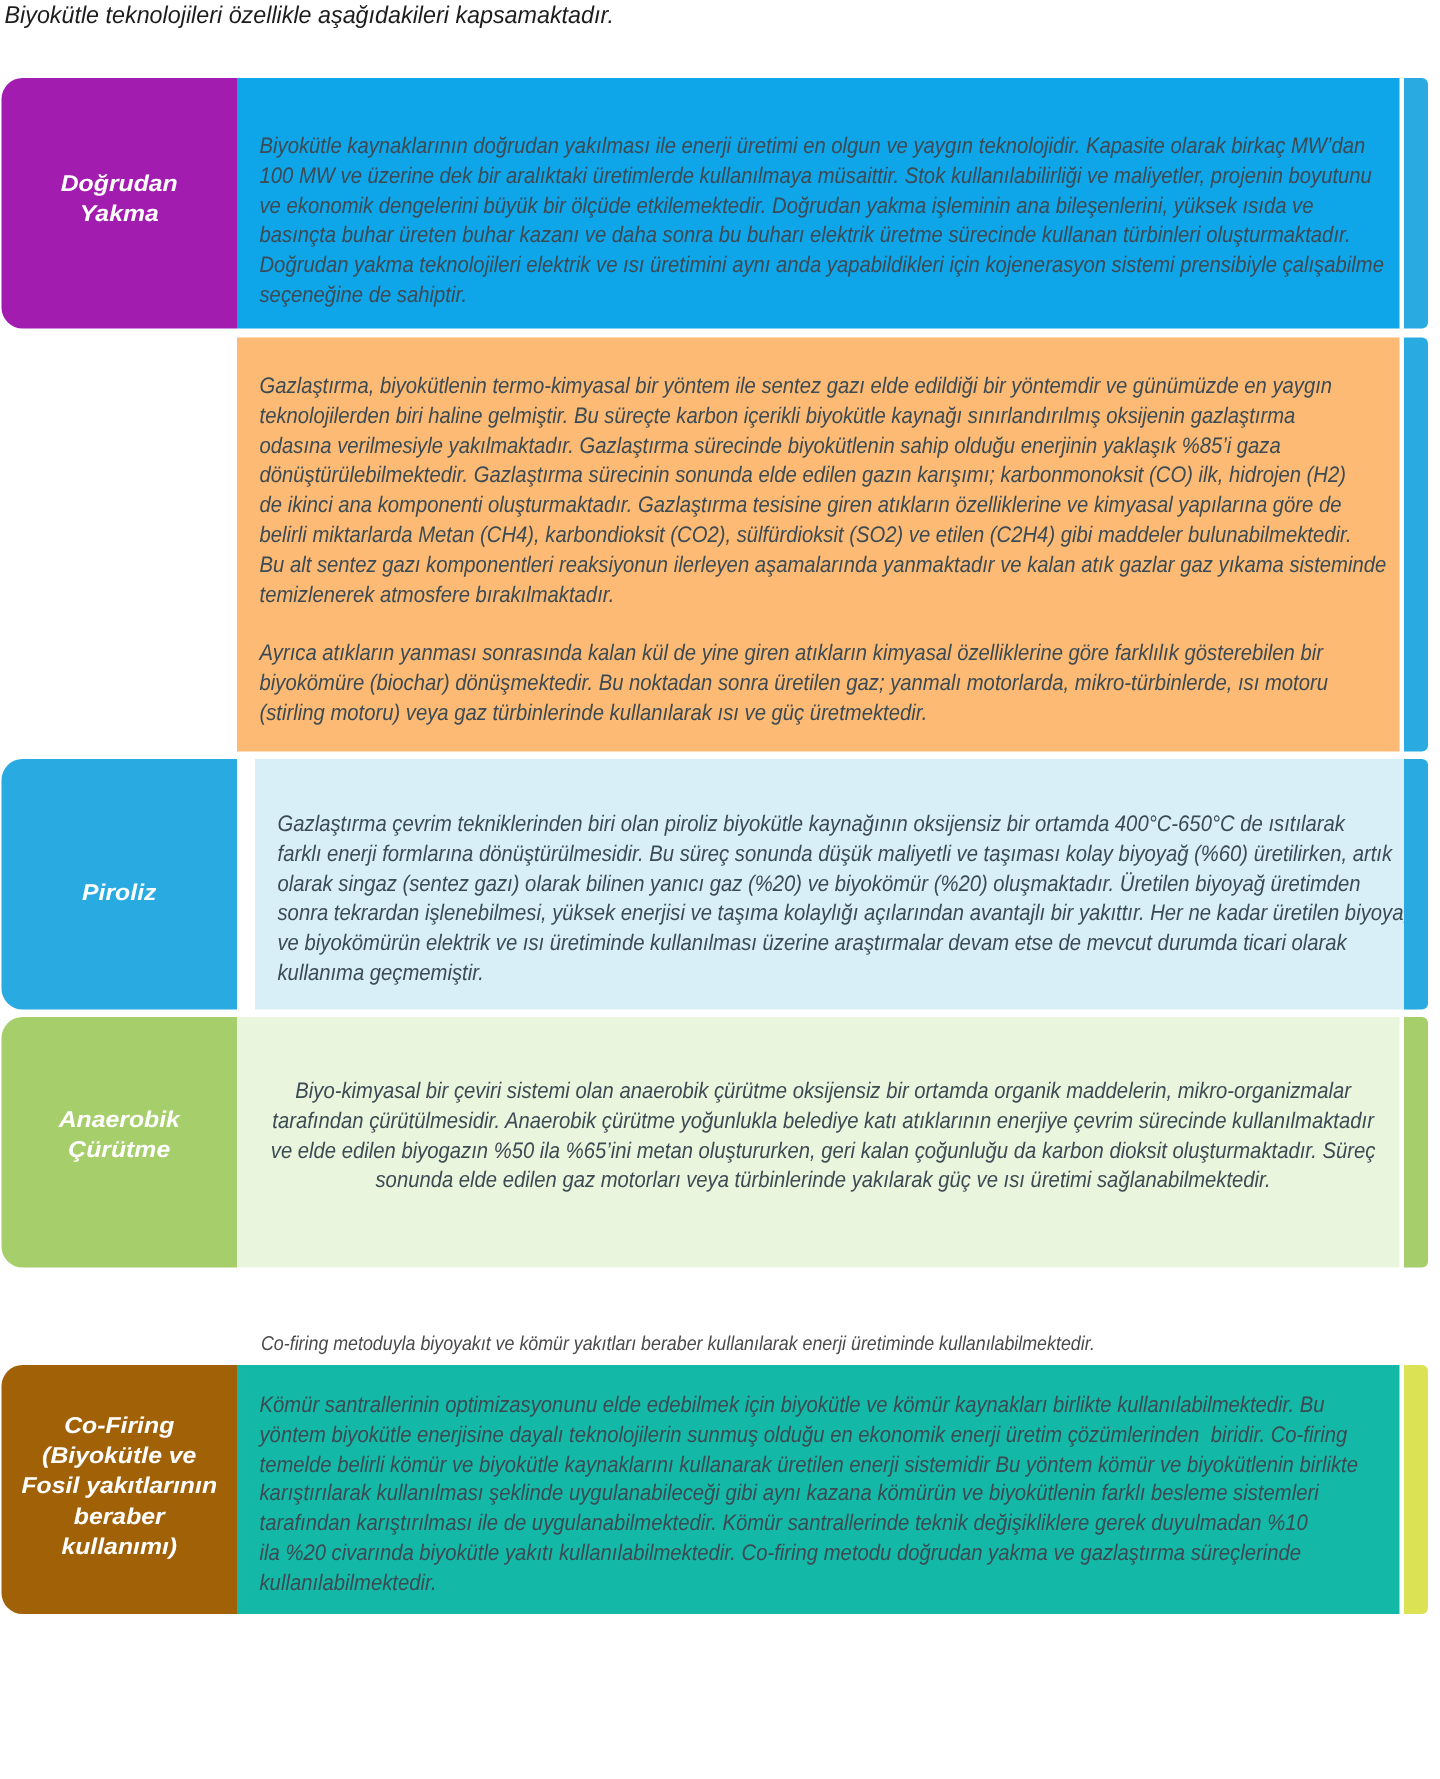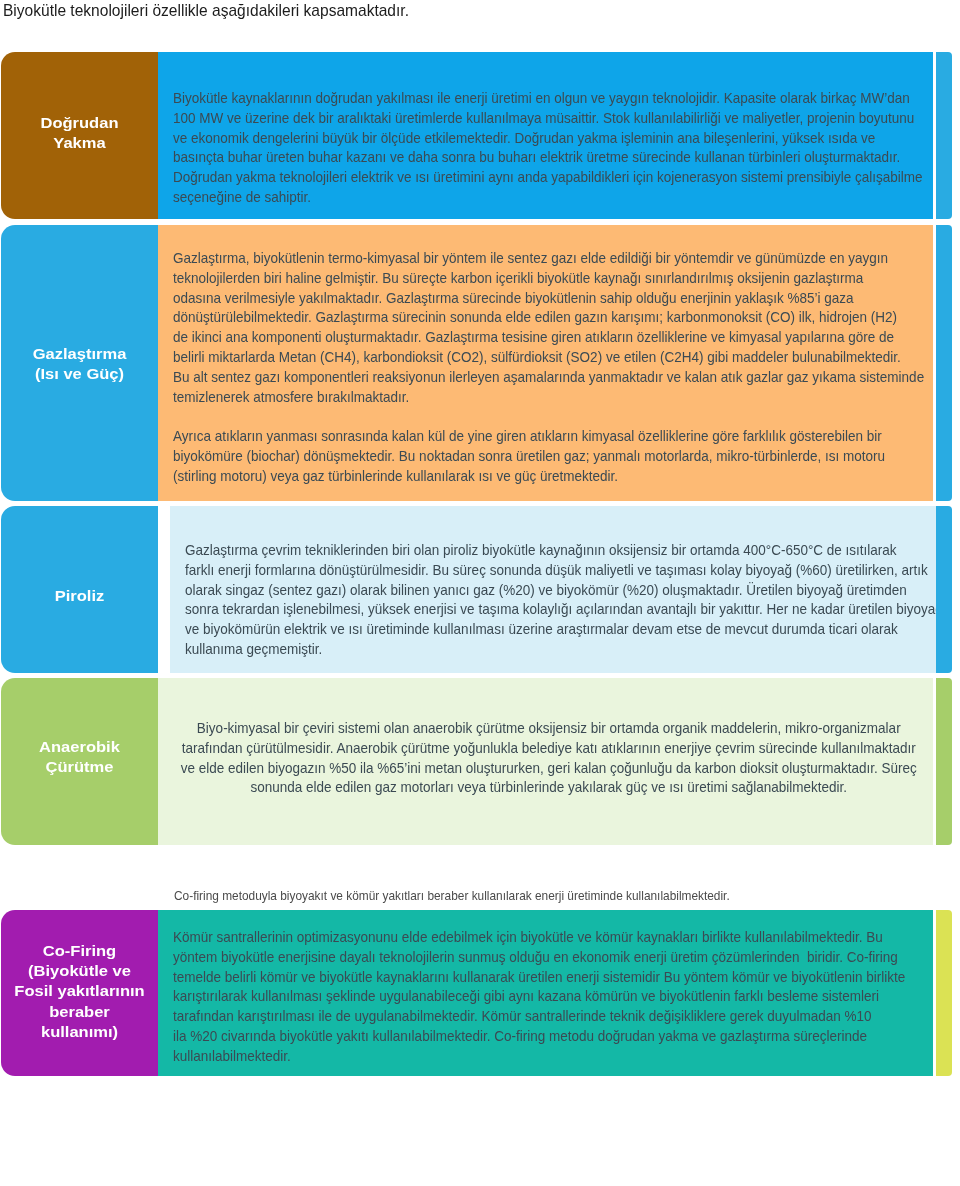--- a/index.html
+++ b/index.html
@@ -3,21 +3,21 @@
 <meta charset="utf-8">
 <title>Biyokütle teknolojileri</title>
 <style>
   html, body { margin: 0; padding: 0; background: #ffffff; }
   body {
     width: 960px; height: 1186px; position: relative;
     font-family: "Liberation Sans", sans-serif;
     -webkit-font-smoothing: antialiased;
   }
   .page { position: relative; width: 960px; height: 1174px; overflow: hidden; background:#fff;
-    filter: opacity(1); }
+    filter: opacity(1); font-style: italic; }
 
   .page-title {
     position: absolute; left: 3px; top: 1px;
     font-size: 16.2px; line-height: 19px; opacity: 0.999;
     color: #1c1c1c; white-space: nowrap;
     transform: scaleX(0.96); transform-origin: 0 0;
   }
 
   .row { position: absolute; left: 0; width: 952px; }
   .label-cell {
@@ -64,45 +64,40 @@
     font-size: 13px; font-weight: bold; color: #231f20; opacity: 0.999;
   }
 </style>
 </head>
 <body>
 
 <div class="page">
   <div class="page-title">Biyokütle teknolojileri özellikle aşağıdakileri kapsamaktadır.</div>
   <div id="rows">
       <div class="row" style="top: 52px; height: 167px;">
-        <div class="label-cell" style="background: #a16207;">
+        <div class="label-cell" style="background: #a21caf;">
           <div class="label-text" style="top: 61.3px;">
             <span>Doğrudan<br>Yakma</span>
           </div>
         </div>
         <div class="body-cell" style="background: #0ea5e9;">
           <div class="body-inner" style="top: 36px;">
             <p>
               <span class="tl">Biyokütle kaynaklarının doğrudan yakılması ile enerji üretimi en olgun ve yaygın teknolojidir. Kapasite olarak birkaç MW’dan</span>
               <span class="tl">100 MW ve üzerine dek bir aralıktaki üretimlerde kullanılmaya müsaittir. Stok kullanılabilirliği ve maliyetler, projenin boyutunu</span>
               <span class="tl">ve ekonomik dengelerini büyük bir ölçüde etkilemektedir. Doğrudan yakma işleminin ana bileşenlerini, yüksek ısıda ve</span>
               <span class="tl">basınçta buhar üreten buhar kazanı ve daha sonra bu buharı elektrik üretme sürecinde kullanan türbinleri oluşturmaktadır.</span>
               <span class="tl">Doğrudan yakma teknolojileri elektrik ve ısı üretimini aynı anda yapabildikleri için kojenerasyon sistemi prensibiyle çalışabilme</span>
               <span class="tl">seçeneğine de sahiptir.</span>
             </p>
           </div>
         </div>
         <div class="edge-cell" style="background: rgb(41, 171, 226);"></div>
       </div>
       <div class="row" style="top: 225px; height: 276px;">
-        <div class="label-cell" style="background: rgb(41, 171, 226);">
-          <div class="label-text" style="top: 119.3px;">
-            <span>Gazlaştırma<br>(Isı ve Güç)</span>
-          </div>
-        </div>
         <div class="body-cell" style="background: #fdba74;">
           <div class="body-inner" style="top: 23px;">
             <p>
               <span class="tl">Gazlaştırma, biyokütlenin termo-kimyasal bir yöntem ile sentez gazı elde edildiği bir yöntemdir ve günümüzde en yaygın</span>
               <span class="tl">teknolojilerden biri haline gelmiştir. Bu süreçte karbon içerikli biyokütle kaynağı sınırlandırılmış oksijenin gazlaştırma</span>
               <span class="tl">odasına verilmesiyle yakılmaktadır. Gazlaştırma sürecinde biyokütlenin sahip olduğu enerjinin yaklaşık %85’i gaza</span>
               <span class="tl">dönüştürülebilmektedir. Gazlaştırma sürecinin sonunda elde edilen gazın karışımı; karbonmonoksit (CO) ilk, hidrojen (H2)</span>
               <span class="tl">de ikinci ana komponenti oluşturmaktadır. Gazlaştırma tesisine giren atıkların özelliklerine ve kimyasal yapılarına göre de</span>
               <span class="tl">belirli miktarlarda Metan (CH4), karbondioksit (CO2), sülfürdioksit (SO2) ve etilen (C2H4) gibi maddeler bulunabilmektedir.</span>
               <span class="tl">Bu alt sentez gazı komponentleri reaksiyonun ilerleyen aşamalarında yanmaktadır ve kalan atık gazlar gaz yıkama sisteminde</span>
@@ -149,21 +144,21 @@
               <span class="tl">Biyo-kimyasal bir çeviri sistemi olan anaerobik çürütme oksijensiz bir ortamda organik maddelerin, mikro-organizmalar</span>
               <span class="tl">tarafından çürütülmesidir. Anaerobik çürütme yoğunlukla belediye katı atıklarının enerjiye çevrim sürecinde kullanılmaktadır</span>
               <span class="tl">ve elde edilen biyogazın %50 ila %65’ini metan oluştururken, geri kalan çoğunluğu da karbon dioksit oluşturmaktadır. Süreç</span>
               <span class="tl">sonunda elde edilen gaz motorları veya türbinlerinde yakılarak güç ve ısı üretimi sağlanabilmektedir.</span>
             </p>
           </div>
         </div>
         <div class="edge-cell" style="background: rgb(166, 206, 106);"></div>
       </div>
       <div class="row" style="top: 910px; height: 166px;">
-        <div class="label-cell" style="background: #a21caf;">
+        <div class="label-cell" style="background: #a16207;">
           <div class="label-text" style="top: 31.3px;">
             <span>Co-Firing<br>(Biyokütle ve<br>Fosil yakıtlarının<br>beraber<br>kullanımı)</span>
           </div>
         </div>
         <div class="body-cell" style="background: #14b8a6;">
           <div class="body-inner" style="top: 17px;">
             <p>
               <span class="tl">Kömür santrallerinin optimizasyonunu elde edebilmek için biyokütle ve kömür kaynakları birlikte kullanılabilmektedir. Bu</span>
               <span class="tl">yöntem biyokütle enerjisine dayalı teknolojilerin sunmuş olduğu en ekonomik enerji üretim çözümlerinden  biridir. Co-firing</span>
               <span class="tl">temelde belirli kömür ve biyokütle kaynaklarını kullanarak üretilen enerji sistemidir Bu yöntem kömür ve biyokütlenin birlikte</span>

